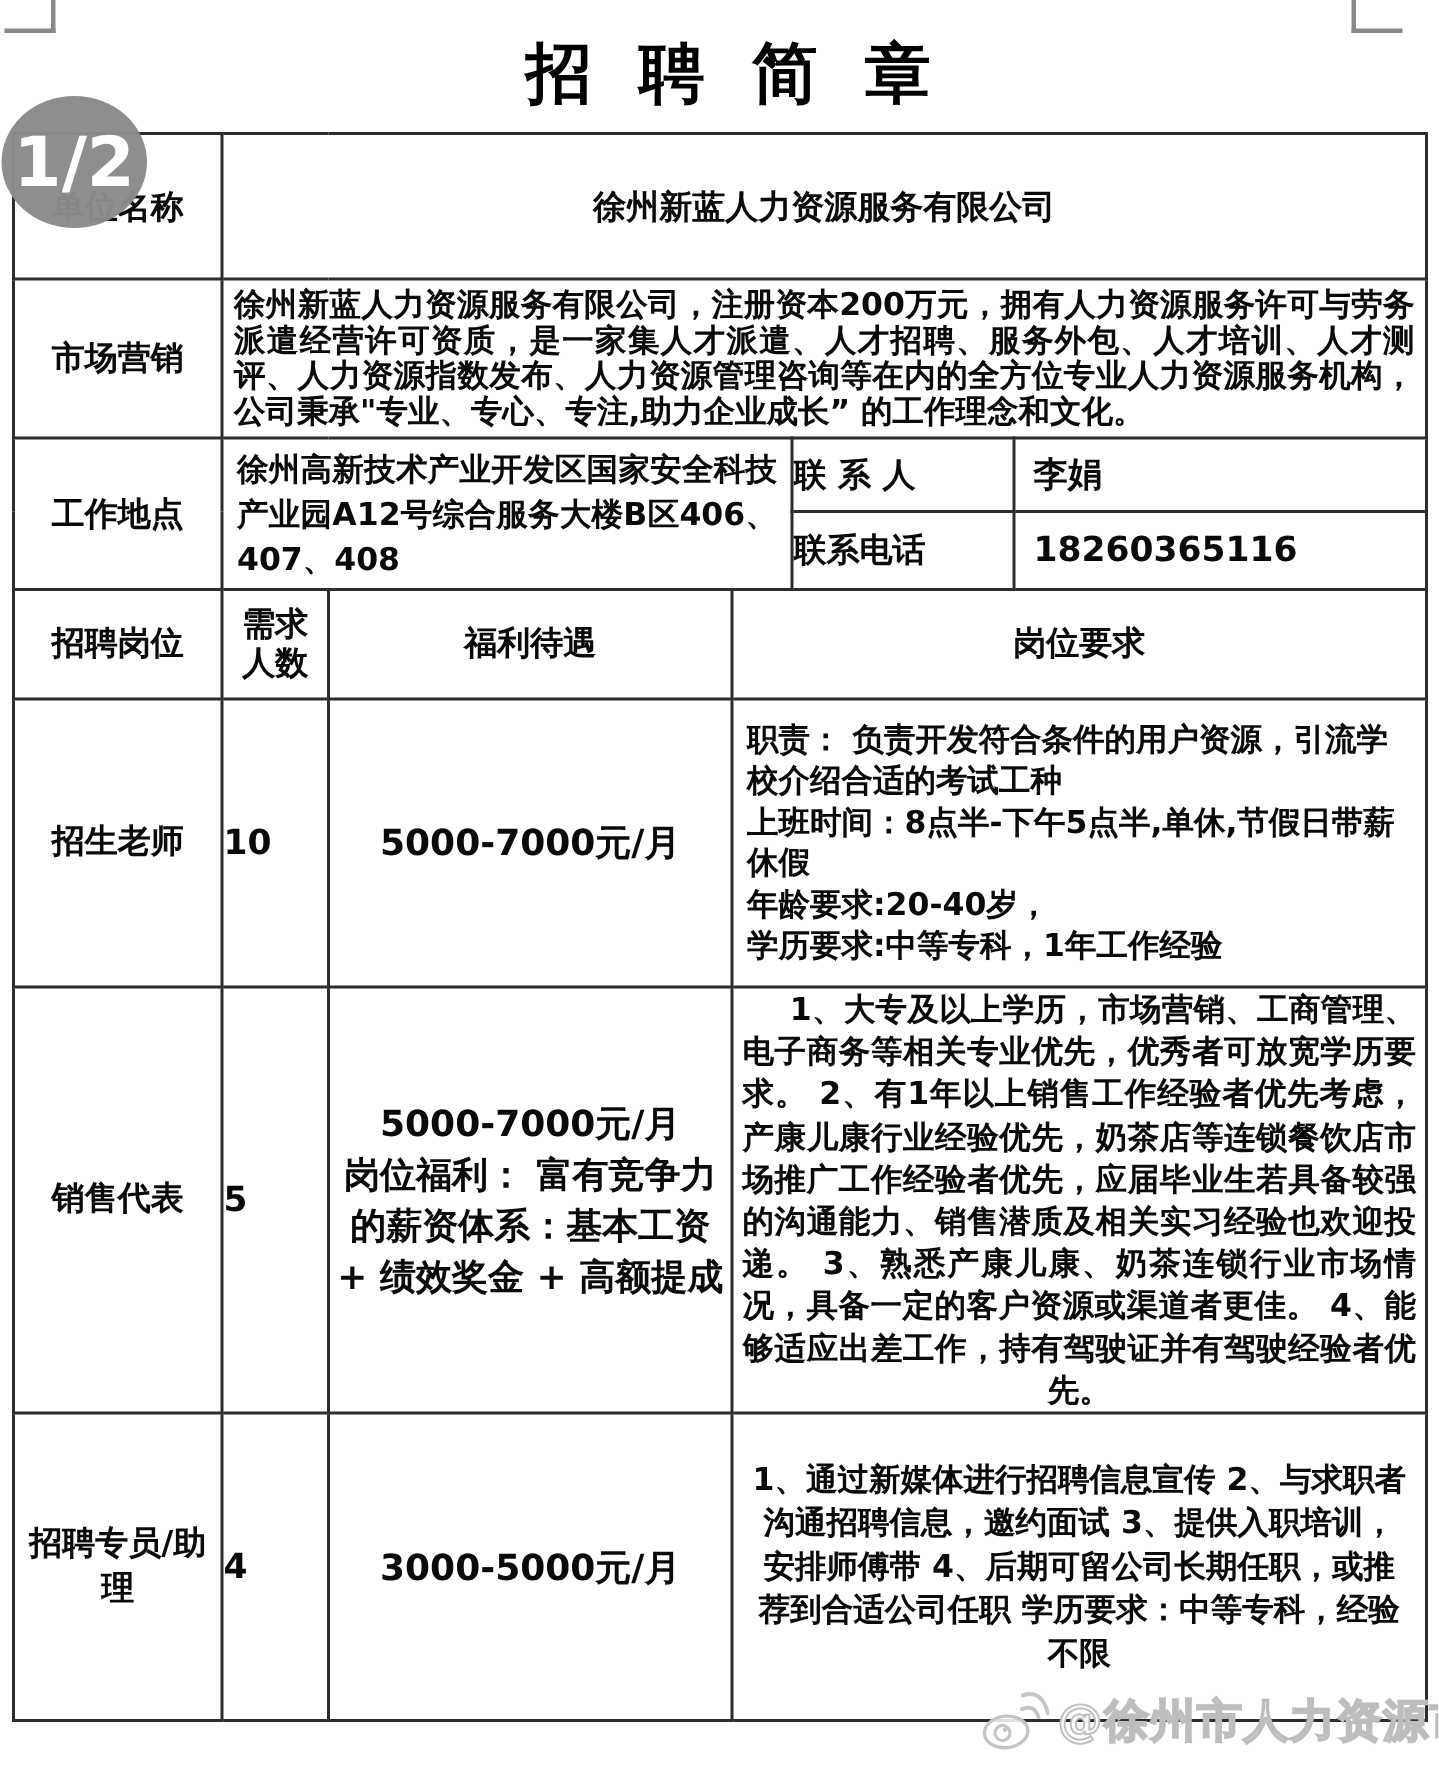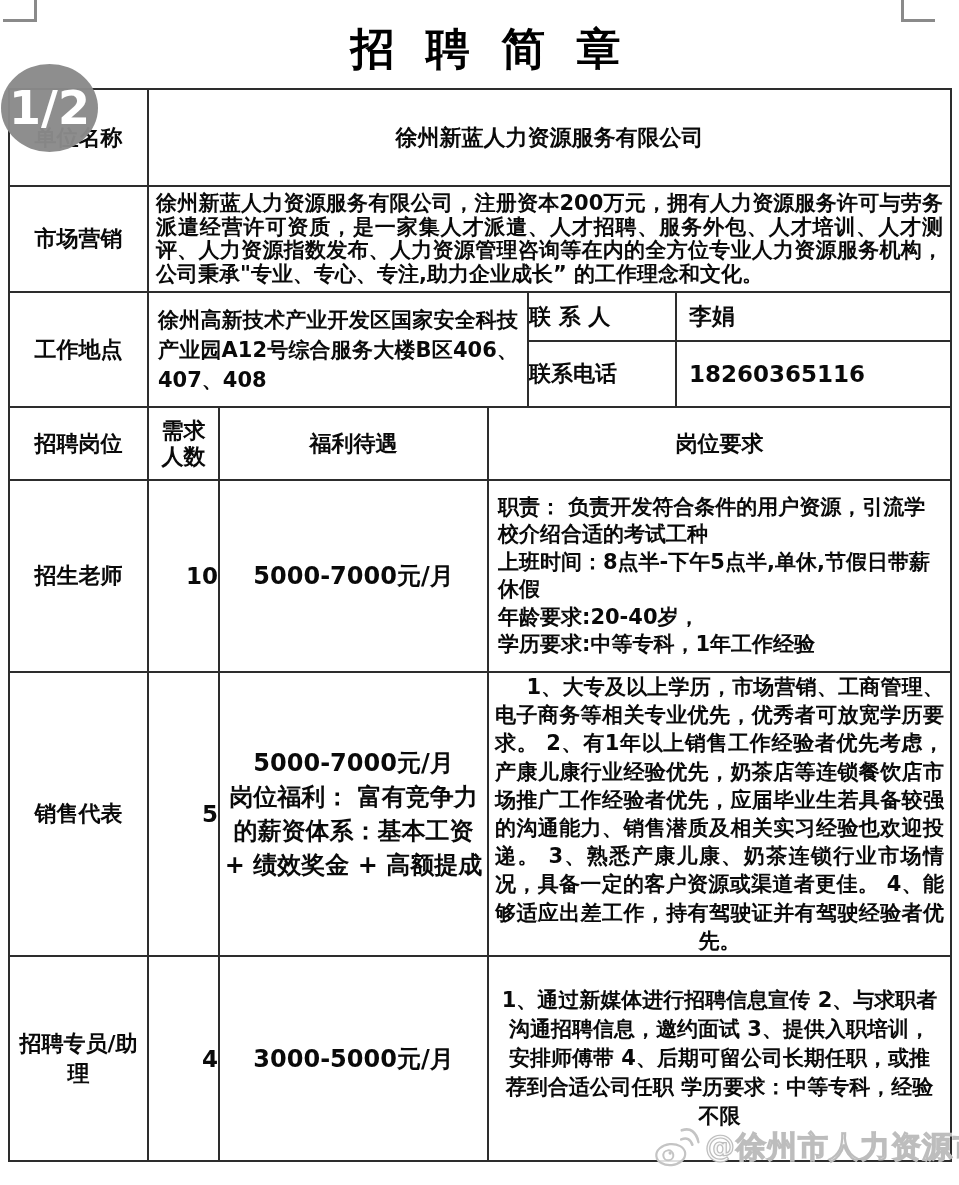--- a/index.html
+++ b/index.html
@@ -43,35 +43,35 @@
     border: 2px solid #2d2d2d; vertical-align: middle;
     color: #0a0a0a; overflow: hidden; background: transparent;
   }
 
   .lbl { text-align: center; font-size: 22px; }
   .lbl .lbl-inner { position: relative; z-index: 4; }
 
   .r-name td { height: 97px; }
   .r-intro td { height: 106px; }
   .r-loc-a td { height: 49px; }
-  .r-loc-b td { height: 66px; }
+  .r-loc-b td { height: 52px; }
   .r-head td { height: 73px; }
   .r-job1 td { height: 192px; }
   .r-job2 td { height: 283px; }
   .r-job3 td { height: 205px; }
 
   .company-name { text-align: center; font-size: 22px; }
   .intro-text { font-size: 21px; line-height: 23.5px; text-align: justify; padding: 0 7px; }
   .addr-text { font-size: 21px; line-height: 30px; text-align: justify; padding: 0 9px; }
   .contact-lbl { font-size: 22px; }
   .contact-val { font-size: 23px; padding-left: 12px; }
 
   .hdr { text-align: center; font-size: 22px; line-height: 26px; }
   .pos { text-align: center; font-size: 22px; line-height: 30px; padding: 0 6px; }
-  .cnt { text-align: right; font-size: 23px; }
+  .cnt { text-align: left; font-size: 23px; }
   .sal { text-align: center; font-size: 24px; line-height: 34px; padding: 0 4px; }
 
   .pre { white-space: pre-line; }
 
   .req-left { font-size: 21px; line-height: 27.5px; text-align: left; padding: 0 9px; }
   .req-just { font-size: 21px; line-height: 28.2px; text-align: justify; text-align-last: center;
               text-indent: 1.5em; padding: 0 6px; }
   .req-center { font-size: 21px; line-height: 29px; text-align: center; padding: 0 10px; }
 
   .watermark {

